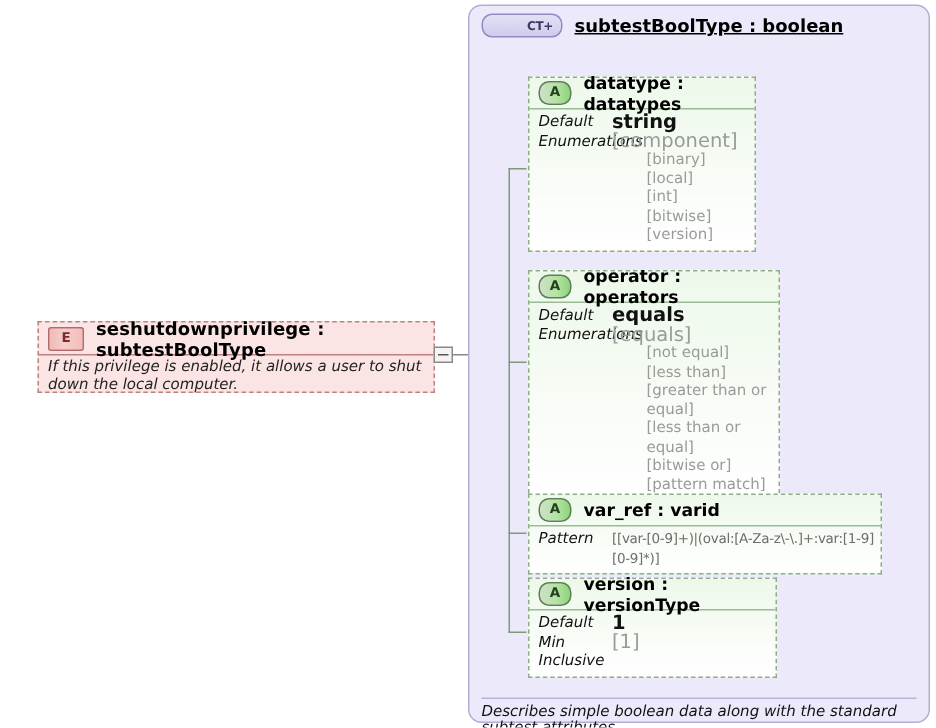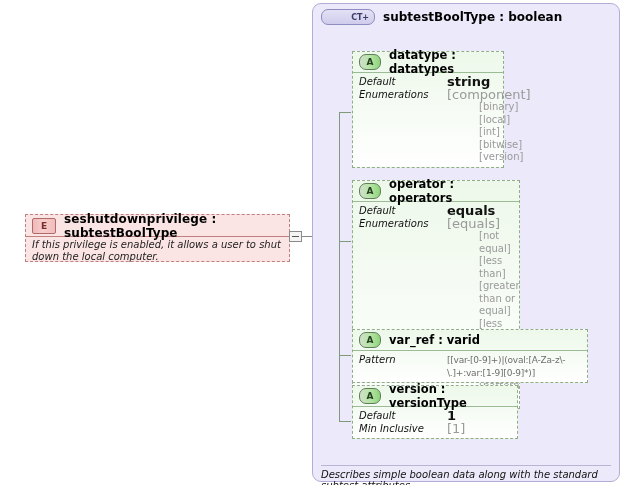--- a/index.html
+++ b/index.html
@@ -52,21 +52,21 @@
     position:absolute;left:8px;top:5px;display:flex;align-items:center;
   }
   .icon-ct{
     width:28px;height:14px;border:1px solid #8e8cc0;border-radius:7px;
     background:linear-gradient(to bottom,#e3e1f5,#cfccec);
     display:inline-flex;align-items:center;justify-content:center;
     font-size:8px;font-weight:bold;color:#3b3a66;margin-right:8px;flex:none;
     letter-spacing:-.2px;
     padding-left:24px;
   }
-  #ct-name{font-size:12px;font-weight:bold;}
+  #ct-name{font-size:12px;font-weight:bold;text-decoration:underline;}
   #ct-footer{
     position:absolute;left:8px;top:461px;width:290px;
     font-style:italic;font-size:10px;color:#111;
     border-top:1px solid #b7b5d8;padding-top:3px;
   }
 
   
   #rail{position:absolute;left:339px;top:112px;width:1px;height:310px;background:#7f9a79;}
   .stub{position:absolute;left:339px;width:12px;height:1px;background:#7f9a79;}
 
@@ -82,26 +82,26 @@
   .icon-a{
     width:20px;height:14px;border:1px solid #5d7f57;border-radius:7px;
     background:linear-gradient(to right,#cfe0c9 0%,#b4e3a4 55%,#8ed47a 100%);
     display:inline-flex;align-items:center;justify-content:center;
     font-size:9px;font-weight:bold;color:#24401e;margin-right:8px;flex:none;
   }
   .attr-name{font-size:11.5px;font-weight:bold;}
   .attr-body{position:relative;padding:3px 0 3px 0;}
   .prop-row{display:flex;line-height:12.5px;}
   .prop-key{
-    width:94px;flex:none;padding-left:6px;box-sizing:border-box;
+    width:55px;flex:none;padding-left:6px;box-sizing:border-box;
     font-style:italic;font-size:10px;color:#111;
   }
   .prop-val{font-size:13px;color:#111;}
   .prop-val.bold{font-weight:bold;}
-  .enum{font-size:10px;color:#9a9a9a;line-height:12.5px;padding-left:78px;margin-left:48px;}
+  .enum{font-size:10px;color:#9a9a9a;line-height:12.5px;padding-left:78px;}
   .pattern-val{font-size:9px;color:#6d6d6d;letter-spacing:-.2px;}
 
   #attr-datatype{left:352px;top:51px;width:152px;}
   #attr-operator{left:352px;top:180px;width:168px;}
   #attr-varref{left:352px;top:329px;width:236px;}
   #attr-version{left:352px;top:385px;width:166px;}
 </style>
 </head>
 <body>
 

